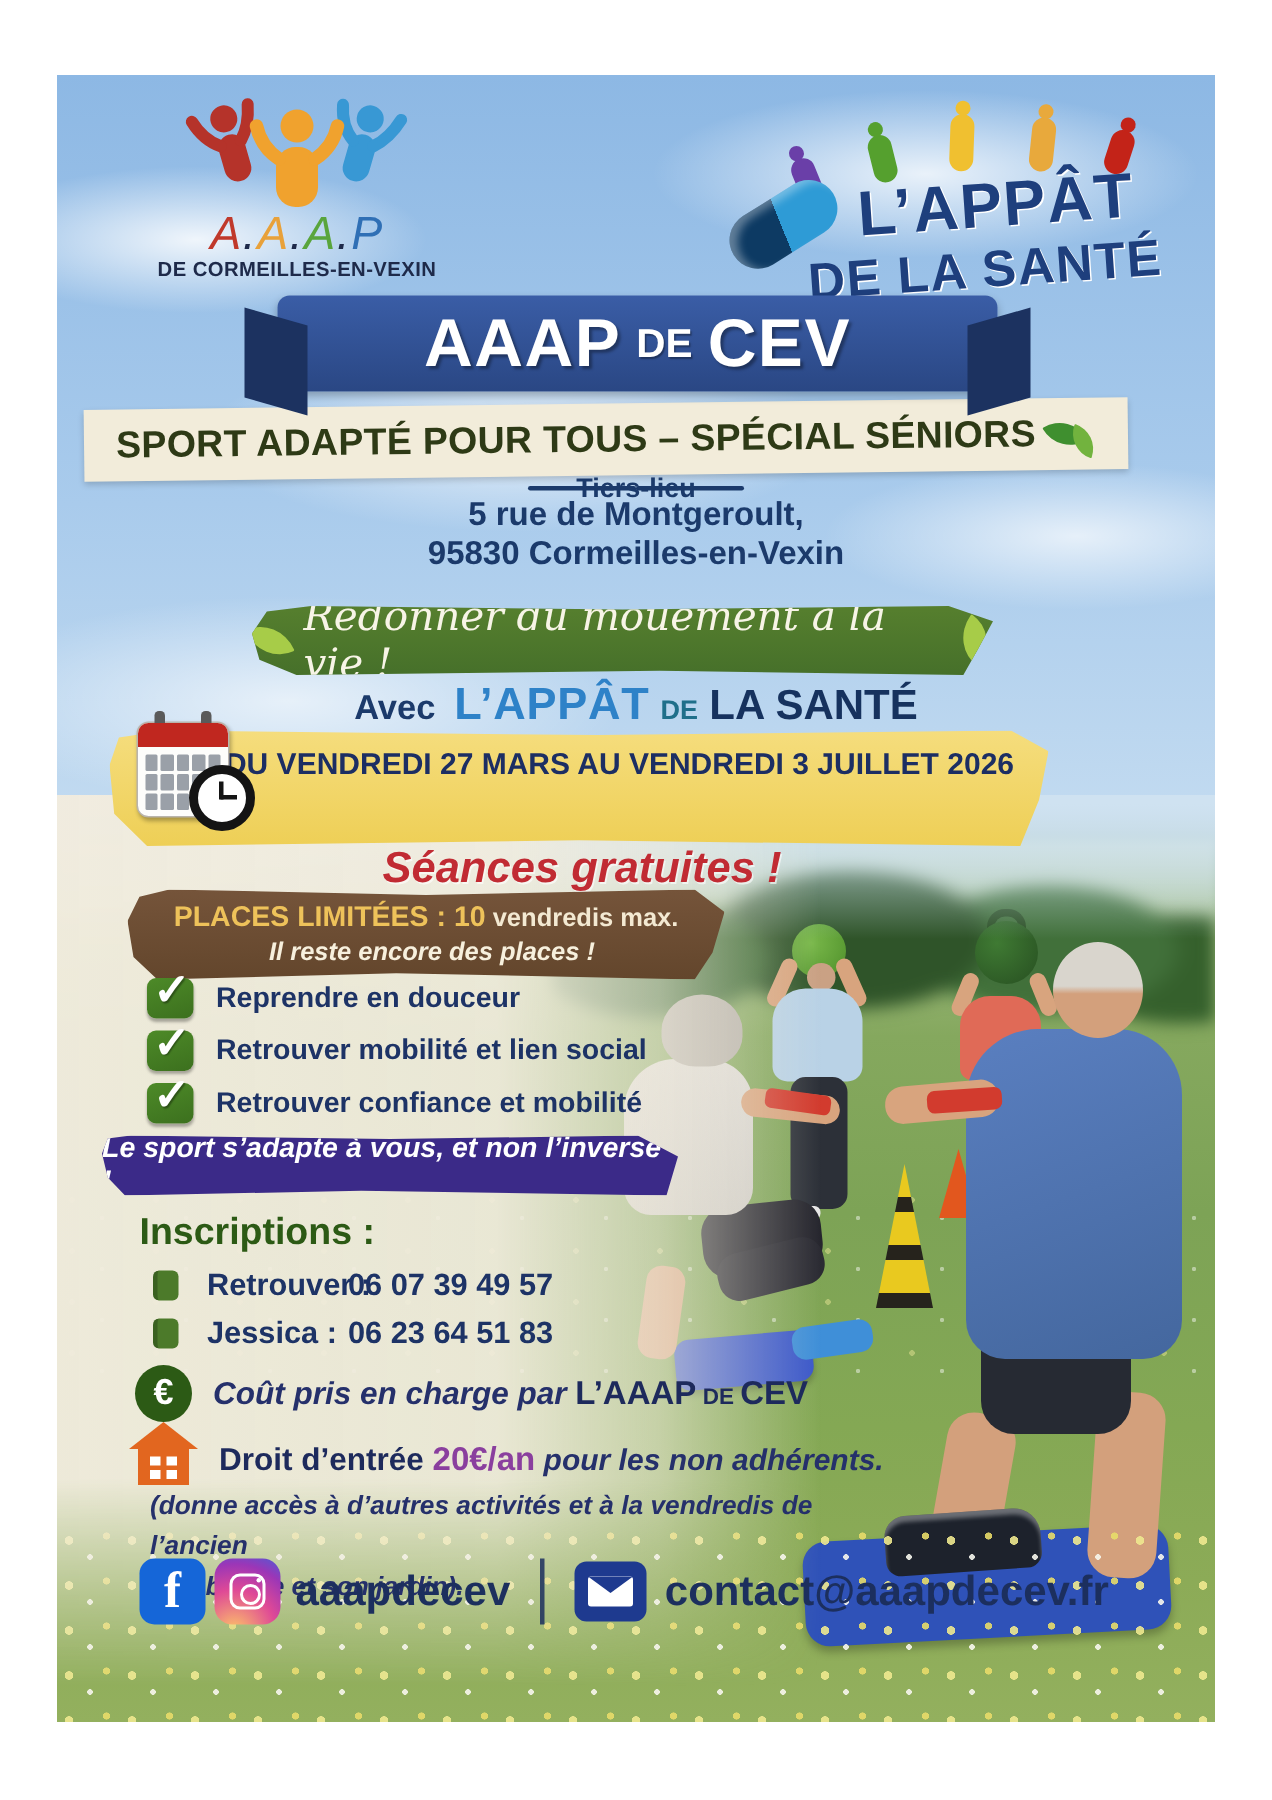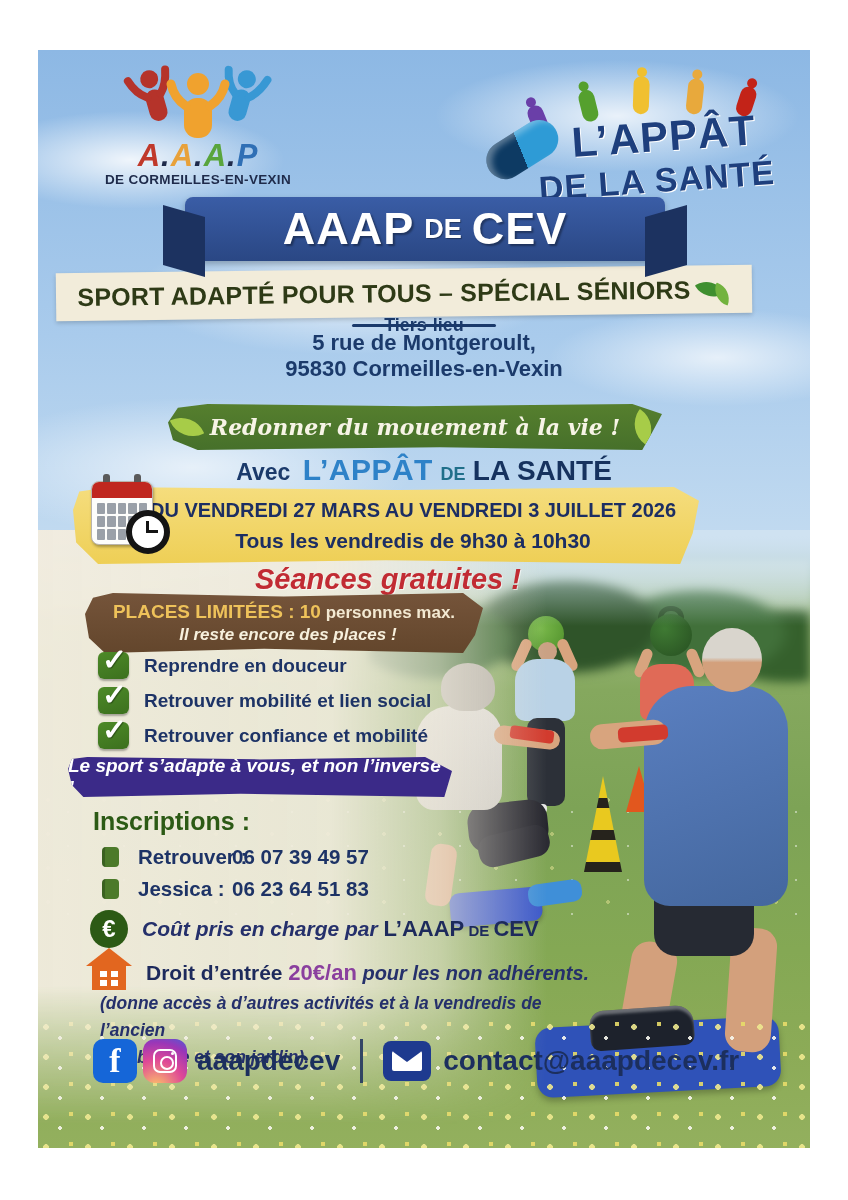--- a/index.html
+++ b/index.html
@@ -83,21 +83,21 @@
   
   .photo-topblend{left:0;top:0;width:772px;height:96px;background:linear-gradient(180deg,#cfe2f1 6%,rgba(207,226,241,0) 100%);}
   .photo-haze{left:0;top:0;width:772px;height:600px;
     background:linear-gradient(90deg,rgba(241,236,222,.97) 0%,rgba(241,236,222,.93) 38%,rgba(241,236,222,.6) 52%,rgba(241,236,222,0) 66%);
     -webkit-mask-image:linear-gradient(180deg,#000 76%,transparent 99%);
     mask-image:linear-gradient(180deg,#000 76%,transparent 99%);}
 
   
   .org-logo{left:40px;top:12px;width:240px;height:130px;text-align:center;z-index:3;}
   .org-logo svg{position:relative;}
-  .org-acronym{left:0;top:76px;width:240px;font-size:31px;font-weight:bold;font-style:italic;letter-spacing:1px;}
+  .org-acronym{left:0;top:76px;width:240px;font-size:31px;font-weight:normal;font-style:italic;letter-spacing:1px;}
   .org-acronym span{position:static;}
   .la{color:#c0392b;} .lb{color:#e8a13a;} .lc{color:#59a53c;} .ld{color:#2f6fb5;} .dot{color:#1e2a4a;}
   .org-loc{left:-10px;top:110px;width:260px;font-size:13.5px;font-weight:bold;color:#1e2a4a;letter-spacing:.3px;}
 
   .partner-logo{left:462px;top:20px;width:290px;height:170px;transform:rotate(-4deg);text-align:center;z-index:3;}
   .runners{left:30px;top:0;width:230px;height:48px;display:flex;justify-content:space-between;align-items:flex-end;}
   .runner{position:relative;width:16px;height:36px;border-radius:8px;}
   .runner::before{content:"";position:absolute;top:-9px;left:3px;width:10px;height:10px;border-radius:50%;background:inherit;}
   .r1{background:#6a3fa8;transform:rotate(-18deg) translateY(8px);height:28px;}
   .r2{background:#55a02e;transform:rotate(-10deg);height:32px;}
@@ -131,22 +131,22 @@
   .venue{left:0;top:274px;width:772px;text-align:center;z-index:3;color:#1b3a6b;}
   .venue-name{position:relative;display:flex;align-items:center;justify-content:center;gap:0;font-size:18px;font-weight:bold;}
   .dash{position:static;width:72px;height:3px;background:#1b3a6b;border-radius:2px;}
   .venue-a1{position:relative;font-size:22px;font-weight:bold;margin-top:3px;}
   .venue-a2{position:relative;font-size:22px;font-weight:bold;}
 
   
   .slogan-banner{left:130px;top:354px;width:494px;height:46px;background:linear-gradient(180deg,#567f2e,#46702a);z-index:3;
     clip-path:polygon(0 40%,2% 8%,8% 0,50% 5%,94% 0,100% 22%,98% 62%,96% 100%,55% 94%,6% 100%,1% 78%);
     display:flex;align-items:center;justify-content:center;gap:10px;}
-  .slogan-banner .txt{position:static;font-family:"DejaVu Serif", serif;font-style:italic;font-weight:700;
-    font-size:22px;color:#f7f4e6;}
+  .slogan-banner .txt{position:static;font-family:"DejaVu Serif", serif;font-style:italic;font-weight:400;
+    font-size:27px;color:#f7f4e6;}
   .leaf-l,.leaf-r{position:static;width:26px;height:26px;background:#a7cc48;border-radius:4% 100% 4% 100%;}
   .leaf-l{transform:rotate(-25deg);} .leaf-r{transform:rotate(35deg);}
 
   
   .with-line{left:0;top:403px;width:772px;text-align:center;z-index:3;}
   .with-line span{position:static;vertical-align:baseline;}
   .wl-avec{font-size:23px;font-weight:bold;color:#1b3a6b;margin-right:8px;}
   .wl-b1{font-size:30px;font-weight:900;color:#2e82c8;letter-spacing:.5px;}
   .wl-b2{font-size:18px;font-weight:900;color:#1f6f8a;margin:0 3px;}
   .wl-b3{font-size:28px;font-weight:900;color:#16325e;}
@@ -367,21 +367,20 @@
 
   <div class="with-line">
     <span class="wl-avec">Avec</span>
     <span class="wl-b1">L’APPÂT</span>
     <span class="wl-b2">DE</span>
     <span class="wl-b3">LA SANTÉ</span>
   </div>
 
   <div class="schedule-banner">
     <div class="sch-l1">DU VENDREDI 27 MARS AU VENDREDI 3 JUILLET 2026</div>
-    <div class="sch-l2">Tous les vendredis de 9h30 à 10h30</div>
   </div>
   <div class="calendar" style="left:53px;top:431px;z-index:4;">
     <div class="cal-peg1"></div>
     <div class="cal-peg2"></div>
     <div class="cal-head"></div>
     <div class="cal-grid">
         <i></i>
         <i></i>
         <i></i>
         <i></i>
@@ -396,21 +395,21 @@
         <i></i>
         <i></i>
         <i></i>
       </div>
     <div class="clock"></div>
   </div>
   <div class="free-line">Séances gratuites !</div>
 
   <div class="places-banner">
     <div class="plc-l1">
-      <span class="plc-hl">PLACES LIMITÉES : 10</span><span class="plc-rest"> personnes max.</span>
+      <span class="plc-hl">PLACES LIMITÉES : 10</span><span class="plc-rest"> vendredis max.</span>
     </div>
     <div class="plc-l2">Il reste encore des places !</div>
   </div>
 
   <div class="benefit b1">
     <div class="check-box">
         <span>✓</span>
       </div>
     <div class="lbl">Reprendre en douceur</div>
   </div>

